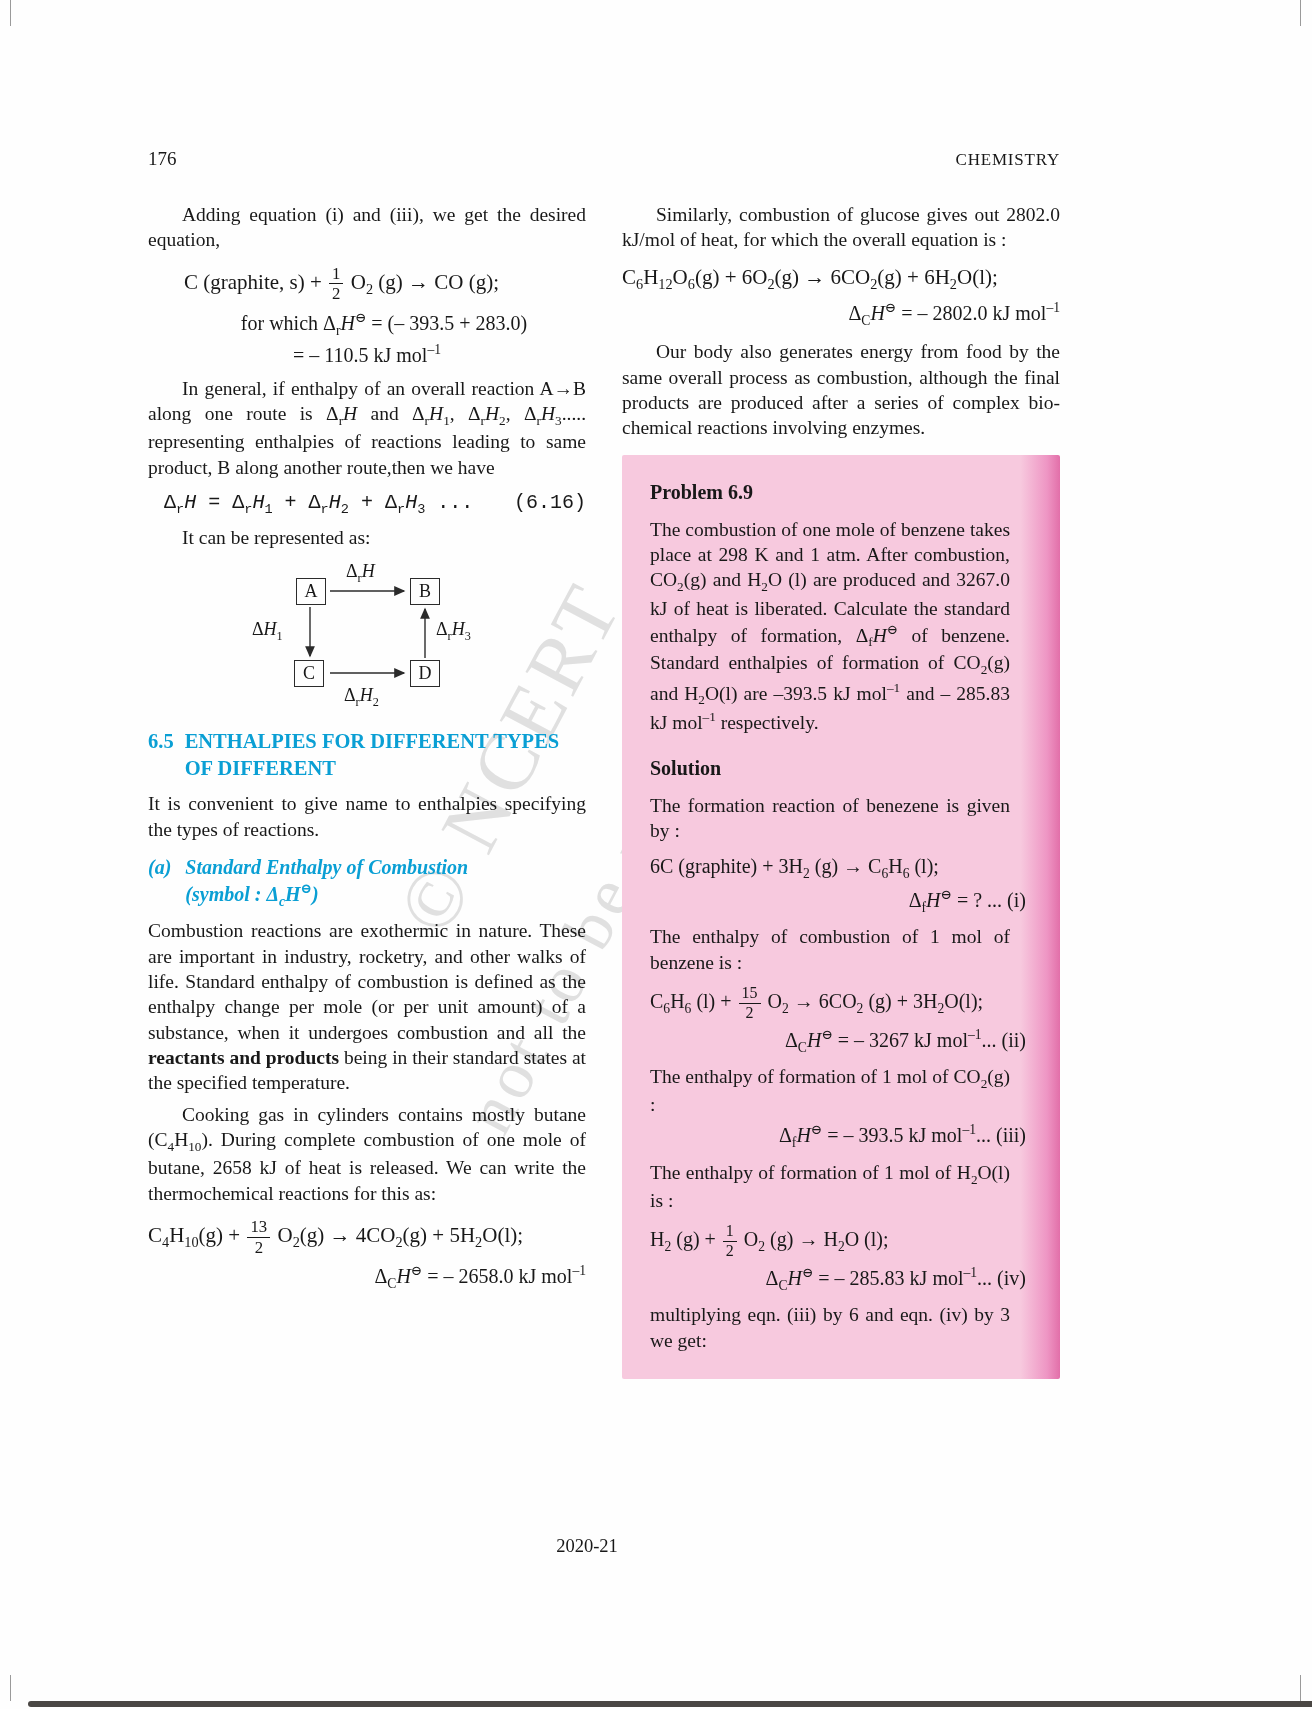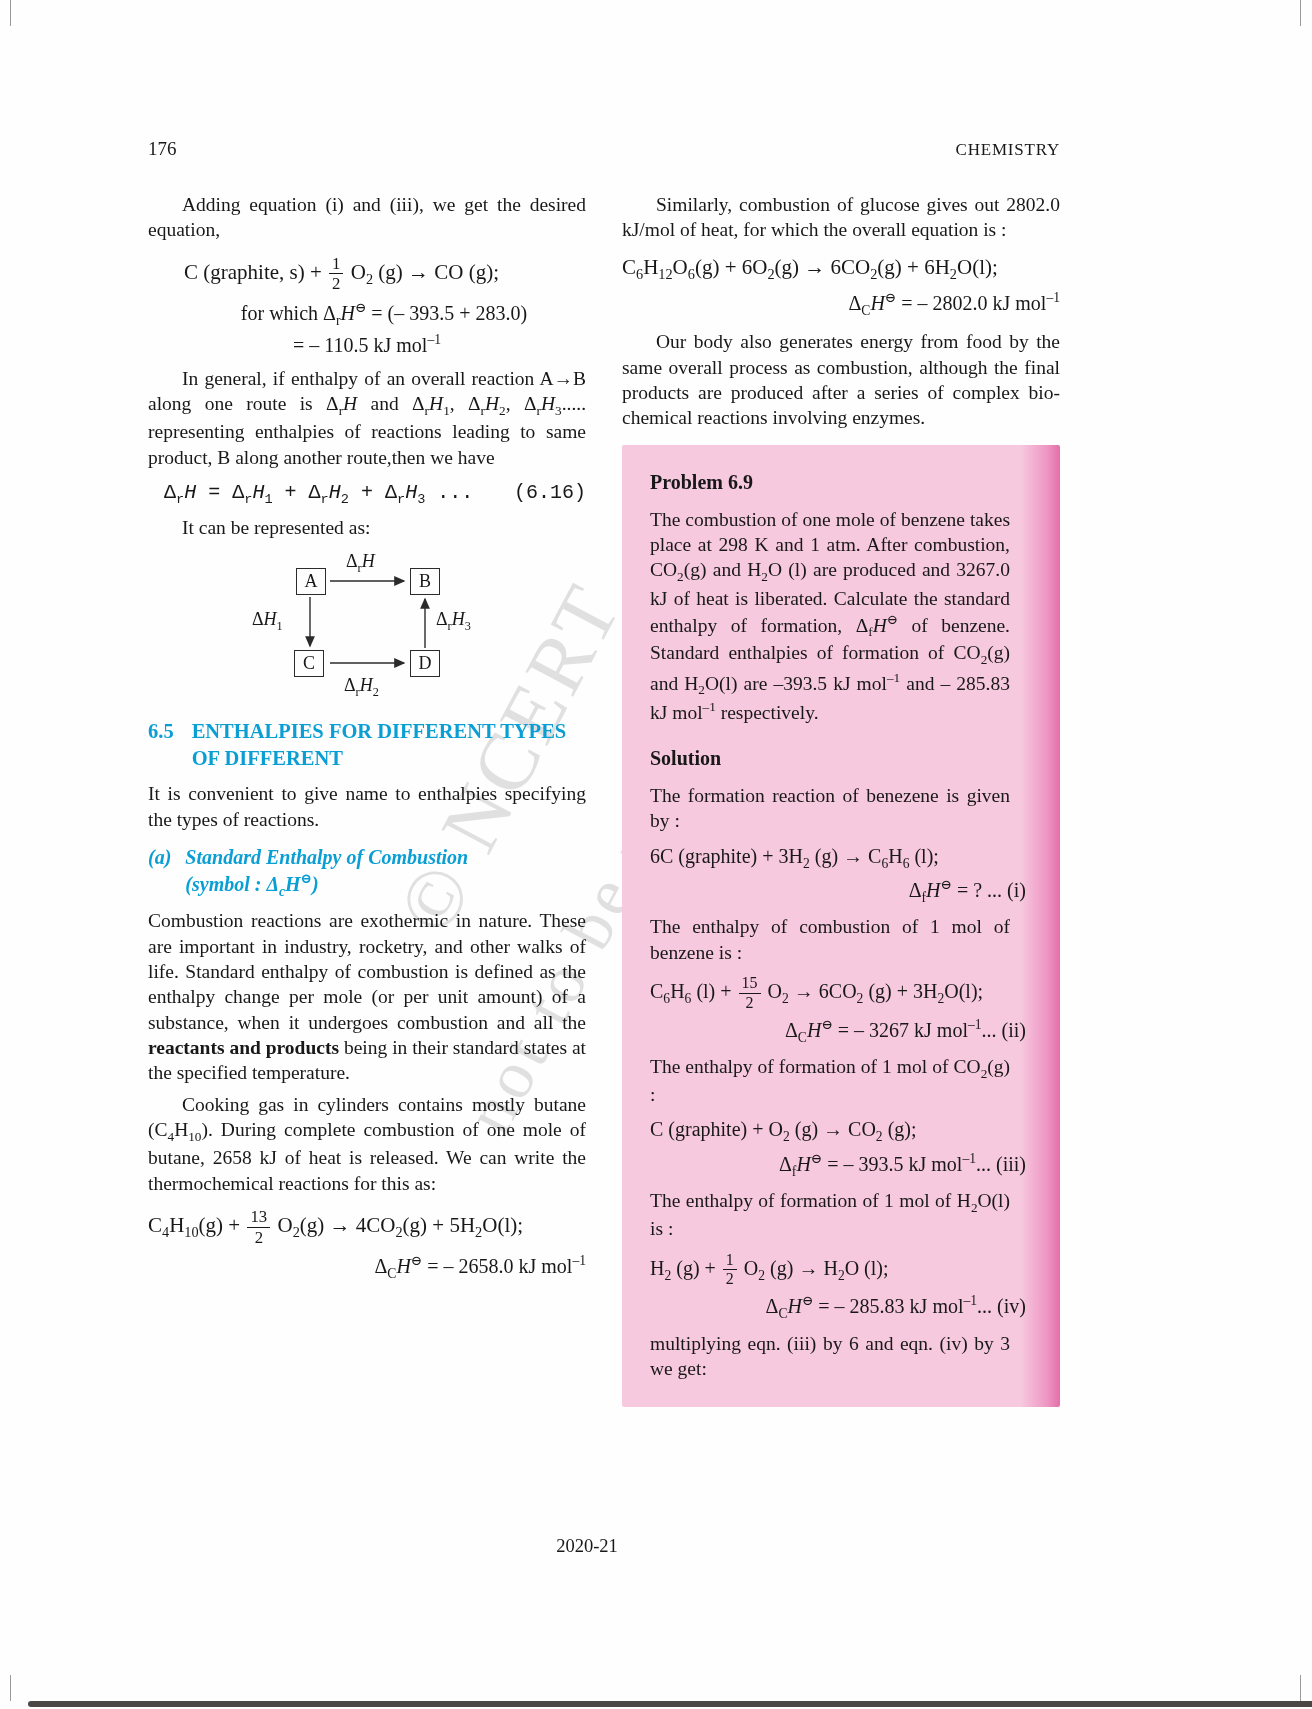--- a/index.html
+++ b/index.html
@@ -26,21 +26,21 @@
   
   .watermark{
     position:absolute;left:110px;top:640px;width:920px;
     transform:rotate(-62deg);
     text-align:center;color:#b4b4b4;opacity:.40;
     font-size:82px;line-height:2.0;letter-spacing:5px;
     pointer-events:none;white-space:nowrap;
   }
   .watermark .wm2{font-size:68px;}
   
-  .content{position:absolute;left:148px;top:138px;width:912px;}
+  .content{position:absolute;left:148px;top:148px;width:912px;}
   .page-header{display:flex;justify-content:space-between;align-items:baseline;font-size:19px;}
   .running-head{font-size:17px;letter-spacing:.8px;}
   .columns{display:flex;gap:36px;margin-top:32px;}
   .col{width:438px;font-size:19.5px;line-height:1.3;text-align:justify;}
   .col p{margin:0 0 2px 0;}
   .indent{text-indent:34px;}
   sub{font-size:.68em;}
   sup{font-size:.68em;}
   .equation{font-size:21px;margin:12px 0 6px 0;line-height:1.2;white-space:nowrap;text-align:left;}
   .eq-indent{margin-left:36px;}
@@ -49,21 +49,21 @@
   .eq-row{display:flex;justify-content:space-between;font-size:20px;margin:10px 0 6px 16px;font-family:Liberation Mono, monospace;}
   .frac{display:inline-flex;flex-direction:column;align-items:center;vertical-align:middle;line-height:1.05;font-size:.8em;padding:0 2px;}
   .frac .fn{border-bottom:1.4px solid currentColor;padding:0 3px 1px 3px;}
   .frac .fd{padding-top:1px;}
   
   .diagram{position:relative;width:240px;height:152px;margin:8px 0 12px 100px;font-size:19px;text-align:left;}
   .diagram svg{position:absolute;left:0;top:0;}
   .dbox{position:absolute;width:30px;height:27px;border:1.4px solid #2b2b2b;display:flex;align-items:center;justify-content:center;font-size:18px;background:transparent;}
   .dlabel{position:absolute;font-size:18px;white-space:nowrap;}
   
-  .section-heading{display:flex;gap:18px;color:var(--heading-blue);font-size:20.5px;font-weight:bold;margin:18px 0 10px 0;line-height:1.3;text-align:left;}
+  .section-heading{display:flex;gap:11px;color:var(--heading-blue);font-size:20.5px;font-weight:bold;margin:18px 0 10px 0;line-height:1.3;text-align:left;}
   .subsection-heading{display:flex;gap:14px;color:var(--heading-blue);font-size:20px;font-weight:bold;font-style:italic;margin:12px 0 8px 0;line-height:1.3;text-align:left;}
   
   .problem-box{
     margin-top:14px;
     padding:24px 34px 22px 28px;
     background:linear-gradient(90deg,var(--box-pink) 0%,var(--box-pink) 91%,#ee96c4 97%,var(--box-pink-edge) 100%);
     border-radius:2px;
   }
   .problem-box h3{font-size:20px;font-weight:bold;font-style:normal;margin:0 0 12px 0;text-align:left;}
   .problem-box .sol{margin-top:20px;}
@@ -190,21 +190,20 @@
         <div class="eq-result">Δ<sub>f</sub><i>H</i><sup>⊖</sup> = ? ... (i)</div>
 
         <p>The enthalpy of combustion of 1 mol of benzene is :</p>
         <div class="equation">C<sub>6</sub>H<sub>6</sub> (l) + <span class="frac">
               <span class="fn">15</span>
               <span class="fd">2</span>
             </span> O<sub>2</sub> → 6CO<sub>2</sub> (g) + 3H<sub>2</sub>O(l);</div>
         <div class="eq-result">Δ<sub>C</sub><i>H</i><sup>⊖</sup> = – 3267 kJ mol<sup>–1</sup>... (ii)</div>
 
         <p>The enthalpy of formation of 1 mol of CO<sub>2</sub>(g) :</p>
-        <div class="equation">C (graphite) + O<sub>2</sub> (g) → CO<sub>2</sub> (g);</div>
         <div class="eq-result">Δ<sub>f</sub><i>H</i><sup>⊖</sup> = – 393.5 kJ mol<sup>–1</sup>... (iii)</div>
 
         <p>The enthalpy of formation of 1 mol of H<sub>2</sub>O(l) is :</p>
         <div class="equation">H<sub>2</sub> (g) + <span class="frac">
               <span class="fn">1</span>
               <span class="fd">2</span>
             </span> O<sub>2</sub> (g) → H<sub>2</sub>O (l);</div>
         <div class="eq-result">Δ<sub>C</sub><i>H</i><sup>⊖</sup> = – 285.83 kJ mol<sup>–1</sup>... (iv)</div>
 
         <p>multiplying eqn. (iii) by 6 and eqn. (iv) by 3 we get:</p>

